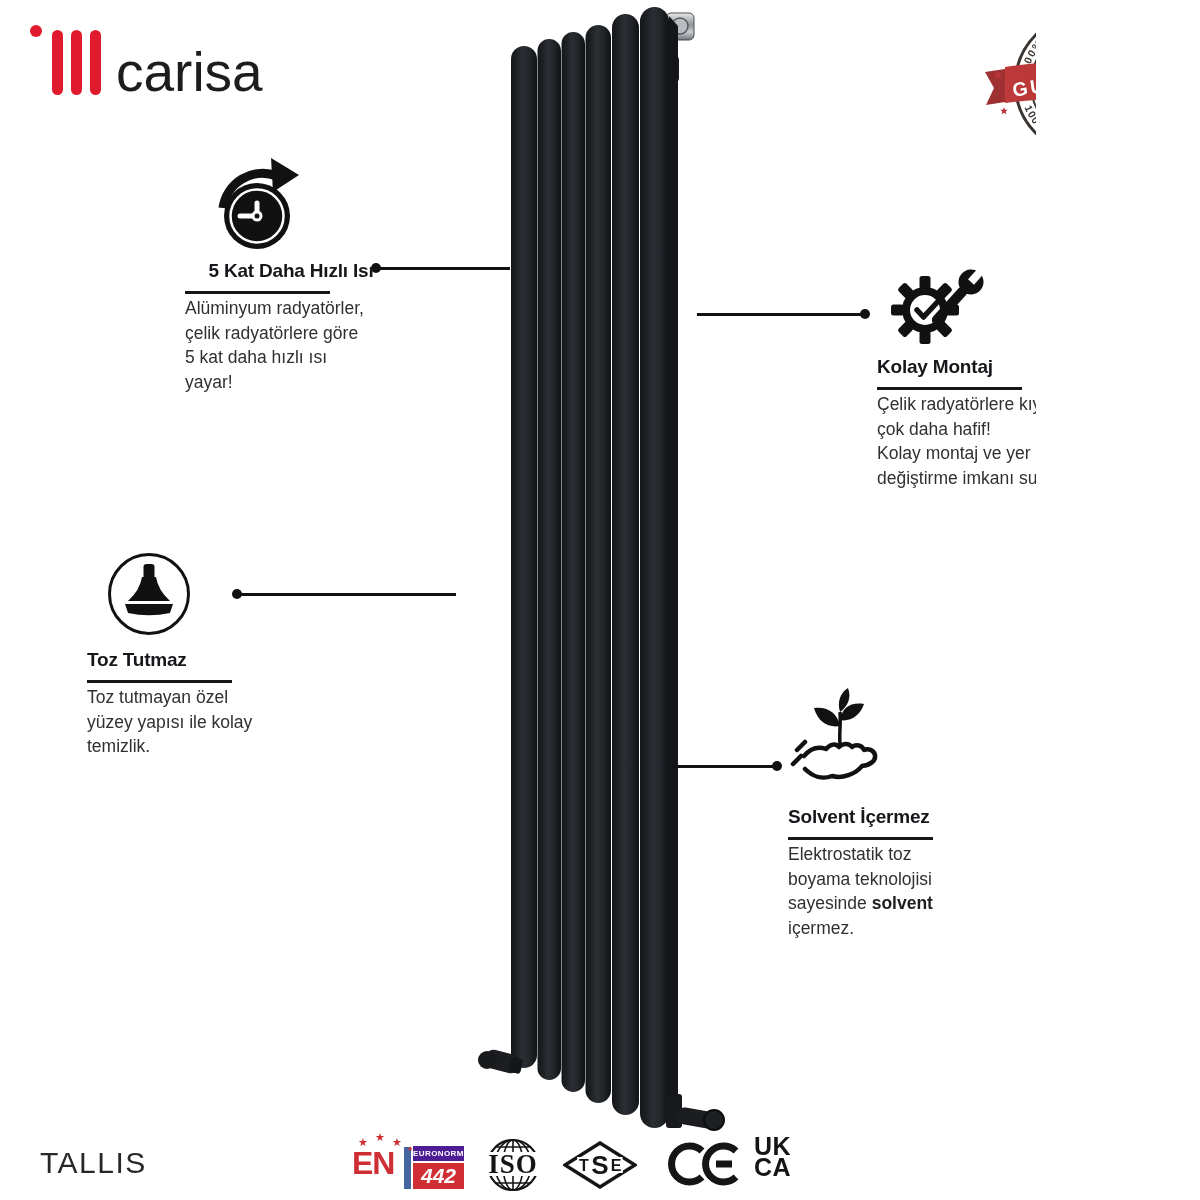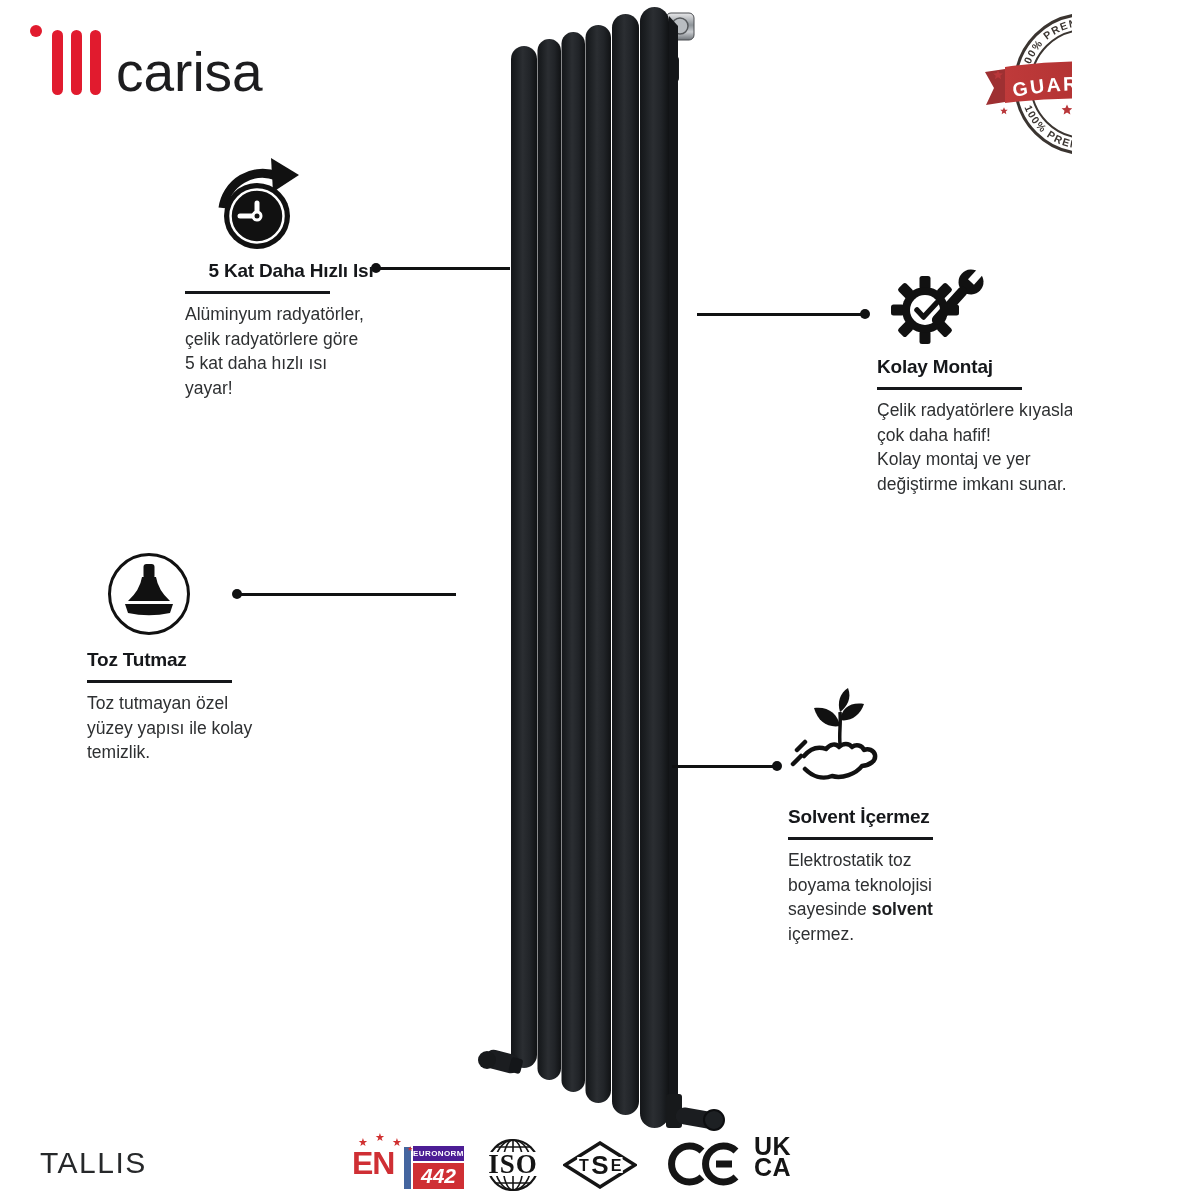--- a/index.html
+++ b/index.html
@@ -1,30 +1,30 @@
 <!DOCTYPE html>
 <html><head>
 <meta charset="utf-8">
 <style>
   html,body{margin:0;padding:0;background:#fff;}
   .canvas{position:relative;width:1036px;height:1200px;background:#ffffff;overflow:hidden;
-          font-family:"Liberation Sans",sans-serif;color:#1a1c1e;padding-left:36px;}
+          font-family:"Liberation Sans",sans-serif;color:#1a1c1e;}
   .abs{position:absolute;}
 
   
   .logo-dot{left:30px;top:25px;width:12px;height:12px;border-radius:50%;background:#e11b2e;}
   .logo-bar{top:30px;width:11px;height:65px;border-radius:6px;background:#e11b2e;}
   .wordmark{left:116px;top:40px;font-size:55px;font-weight:400;letter-spacing:0px;color:#1d1d1f;}
 
   
   .feature{position:absolute;}
   .feature .icon-wrap{position:relative;}
   .feature-title{font-size:19px;font-weight:700;color:#15171a;letter-spacing:-.2px;}
   .feature-rule{width:145px;height:3px;background:#15171a;margin-top:9px;}
-  .feature-body{margin-top:8px;font-size:17.5px;line-height:24.5px;color:#2e3032;white-space:pre-line;}
+  .feature-body{margin-top:2px;font-size:17.5px;line-height:24.5px;color:#2e3032;white-space:pre-line;}
   .feature-body b{font-weight:700;color:#1c1e20;}
 
   
   .connector{height:3px;background:#101112;}
   .conn-dot{width:10px;height:10px;border-radius:50%;background:#101112;}
 
   
   .product-name{left:40px;top:1146px;font-size:30px;letter-spacing:1.5px;color:#26282a;font-weight:400;}
   .en442{left:352px;top:1137px;width:112px;height:54px;}
   .en442 .star{position:absolute;color:#d03030;font-size:11px;line-height:1;}

